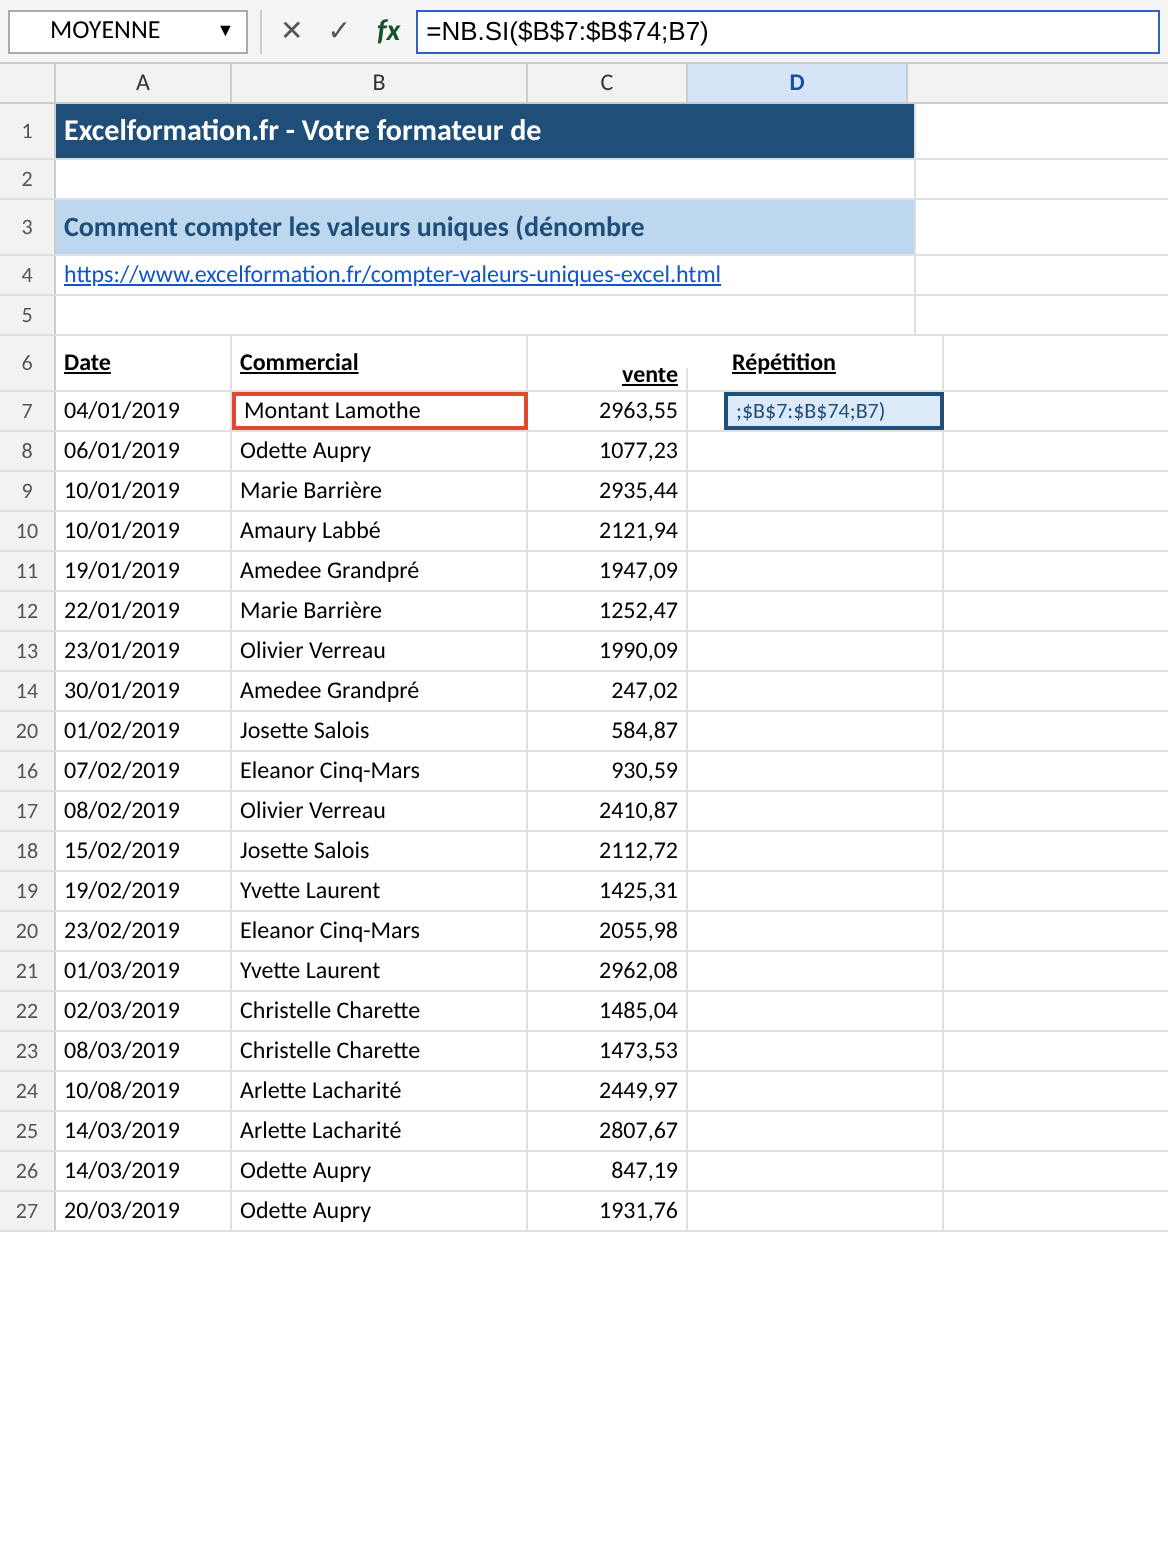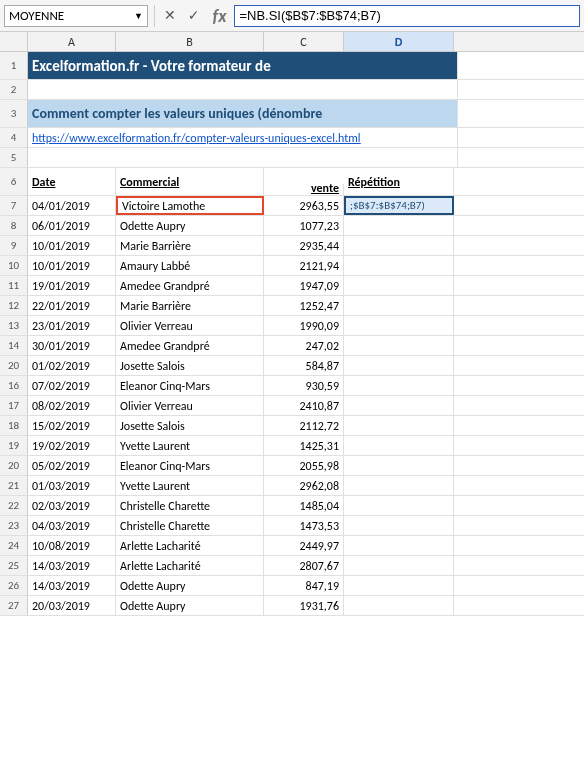--- a/index.html
+++ b/index.html
@@ -15,24 +15,24 @@
     .formula-bar {
       display: flex;
       align-items: center;
       height: 32px;
       border-bottom: 1px solid #ccc;
       background: #f5f5f5;
       padding: 0 4px;
       gap: 4px;
     }
     .name-box {
-      width: 144px;
+      width: 120px;
       height: 22px;
       border: 1px solid #aaa;
-      padding: 0 4px;
+      padding: 0 20px;
       font-size: 13px;
       background: #fff;
       display: flex;
       align-items: center;
       justify-content: space-between;
       gap: 28px;
     }
     .name-box-text {
       font-size: 13px;
     }
@@ -52,22 +52,22 @@
       color: #555;
     }
     .formula-icon {
       font-size: 14px;
       cursor: pointer;
       padding: 2px 3px;
     }
     .fx-icon {
       font-style: italic;
       font-weight: bold;
-      font-size: 18px;
-      color: #737373;
+      font-size: 15px;
+      color: #14532d;
       padding: 0 4px;
     }
     .formula-input {
       flex: 1;
       height: 22px;
       border: 1px solid #3060c0;
       padding: 0 4px;
       font-size: 13px;
       background: #fff;
     }
@@ -130,21 +130,21 @@
       display: flex;
       align-items: center;
       padding: 0 4px;
       font-size: 12px;
       overflow: hidden;
       white-space: nowrap;
     }
     .cell-a { width: 88px; min-width: 88px; }
     .cell-b { width: 148px; min-width: 148px; }
     .cell-c { width: 80px; min-width: 80px; justify-content: flex-end; }
-    .cell-d { width: 110px; min-width: 110px; }
+    .cell-d { width: 110px; min-width: 110px; margin-left: 18px; }
 
     
     .row-title-1 .cell {
       background: #1F4E79;
       color: #fff;
       font-size: 15px;
       font-weight: bold;
       overflow: visible;
       white-space: nowrap;
     }
@@ -242,21 +242,21 @@
       <div class="row-num">6</div>
       <div class="cell cell-a">Date</div>
       <div class="cell cell-b">Commercial</div>
       <div class="cell cell-c" style="text-align: right; justify-content: flex-end; white-space: pre-line; line-height: 1.2; flex-direction: column; align-items: flex-end;">Montant
 vente</div>
       <div class="cell cell-d">Répétition</div>
     </div>
     <div class="sheet-row">
       <div class="row-num">7</div>
       <div class="cell cell-a">04/01/2019</div>
-      <div class="cell cell-b cell-b-bordered">Victoire Lamothe</div>
+      <div class="cell cell-b cell-b-bordered">Montant Lamothe</div>
       <div class="cell cell-c">2963,55</div>
       <div class="cell cell-d cell-d-active" style="background: rgb(220, 233, 248); border: 2px solid rgb(31, 78, 121); color: rgb(31, 78, 121); font-size: 11px;">;$B$7:$B$74;B7)</div>
     </div>
     <div class="sheet-row">
       <div class="row-num">8</div>
       <div class="cell cell-a">06/01/2019</div>
       <div class="cell cell-b">Odette Aupry</div>
       <div class="cell cell-c">1077,23</div>
       <div class="cell cell-d"></div>
     </div>
@@ -332,42 +332,42 @@
     </div>
     <div class="sheet-row">
       <div class="row-num">19</div>
       <div class="cell cell-a">19/02/2019</div>
       <div class="cell cell-b">Yvette Laurent</div>
       <div class="cell cell-c">1425,31</div>
       <div class="cell cell-d"></div>
     </div>
     <div class="sheet-row">
       <div class="row-num">20</div>
-      <div class="cell cell-a">05/02/2019</div>
+      <div class="cell cell-a">23/02/2019</div>
       <div class="cell cell-b">Eleanor Cinq-Mars</div>
       <div class="cell cell-c">2055,98</div>
       <div class="cell cell-d"></div>
     </div>
     <div class="sheet-row">
       <div class="row-num">21</div>
       <div class="cell cell-a">01/03/2019</div>
       <div class="cell cell-b">Yvette Laurent</div>
       <div class="cell cell-c">2962,08</div>
       <div class="cell cell-d"></div>
     </div>
     <div class="sheet-row">
       <div class="row-num">22</div>
       <div class="cell cell-a">02/03/2019</div>
       <div class="cell cell-b">Christelle Charette</div>
       <div class="cell cell-c">1485,04</div>
       <div class="cell cell-d"></div>
     </div>
     <div class="sheet-row">
       <div class="row-num">23</div>
-      <div class="cell cell-a">04/03/2019</div>
+      <div class="cell cell-a">08/03/2019</div>
       <div class="cell cell-b">Christelle Charette</div>
       <div class="cell cell-c">1473,53</div>
       <div class="cell cell-d"></div>
     </div>
     <div class="sheet-row">
       <div class="row-num">24</div>
       <div class="cell cell-a">10/08/2019</div>
       <div class="cell cell-b">Arlette Lacharité</div>
       <div class="cell cell-c">2449,97</div>
       <div class="cell cell-d"></div>

